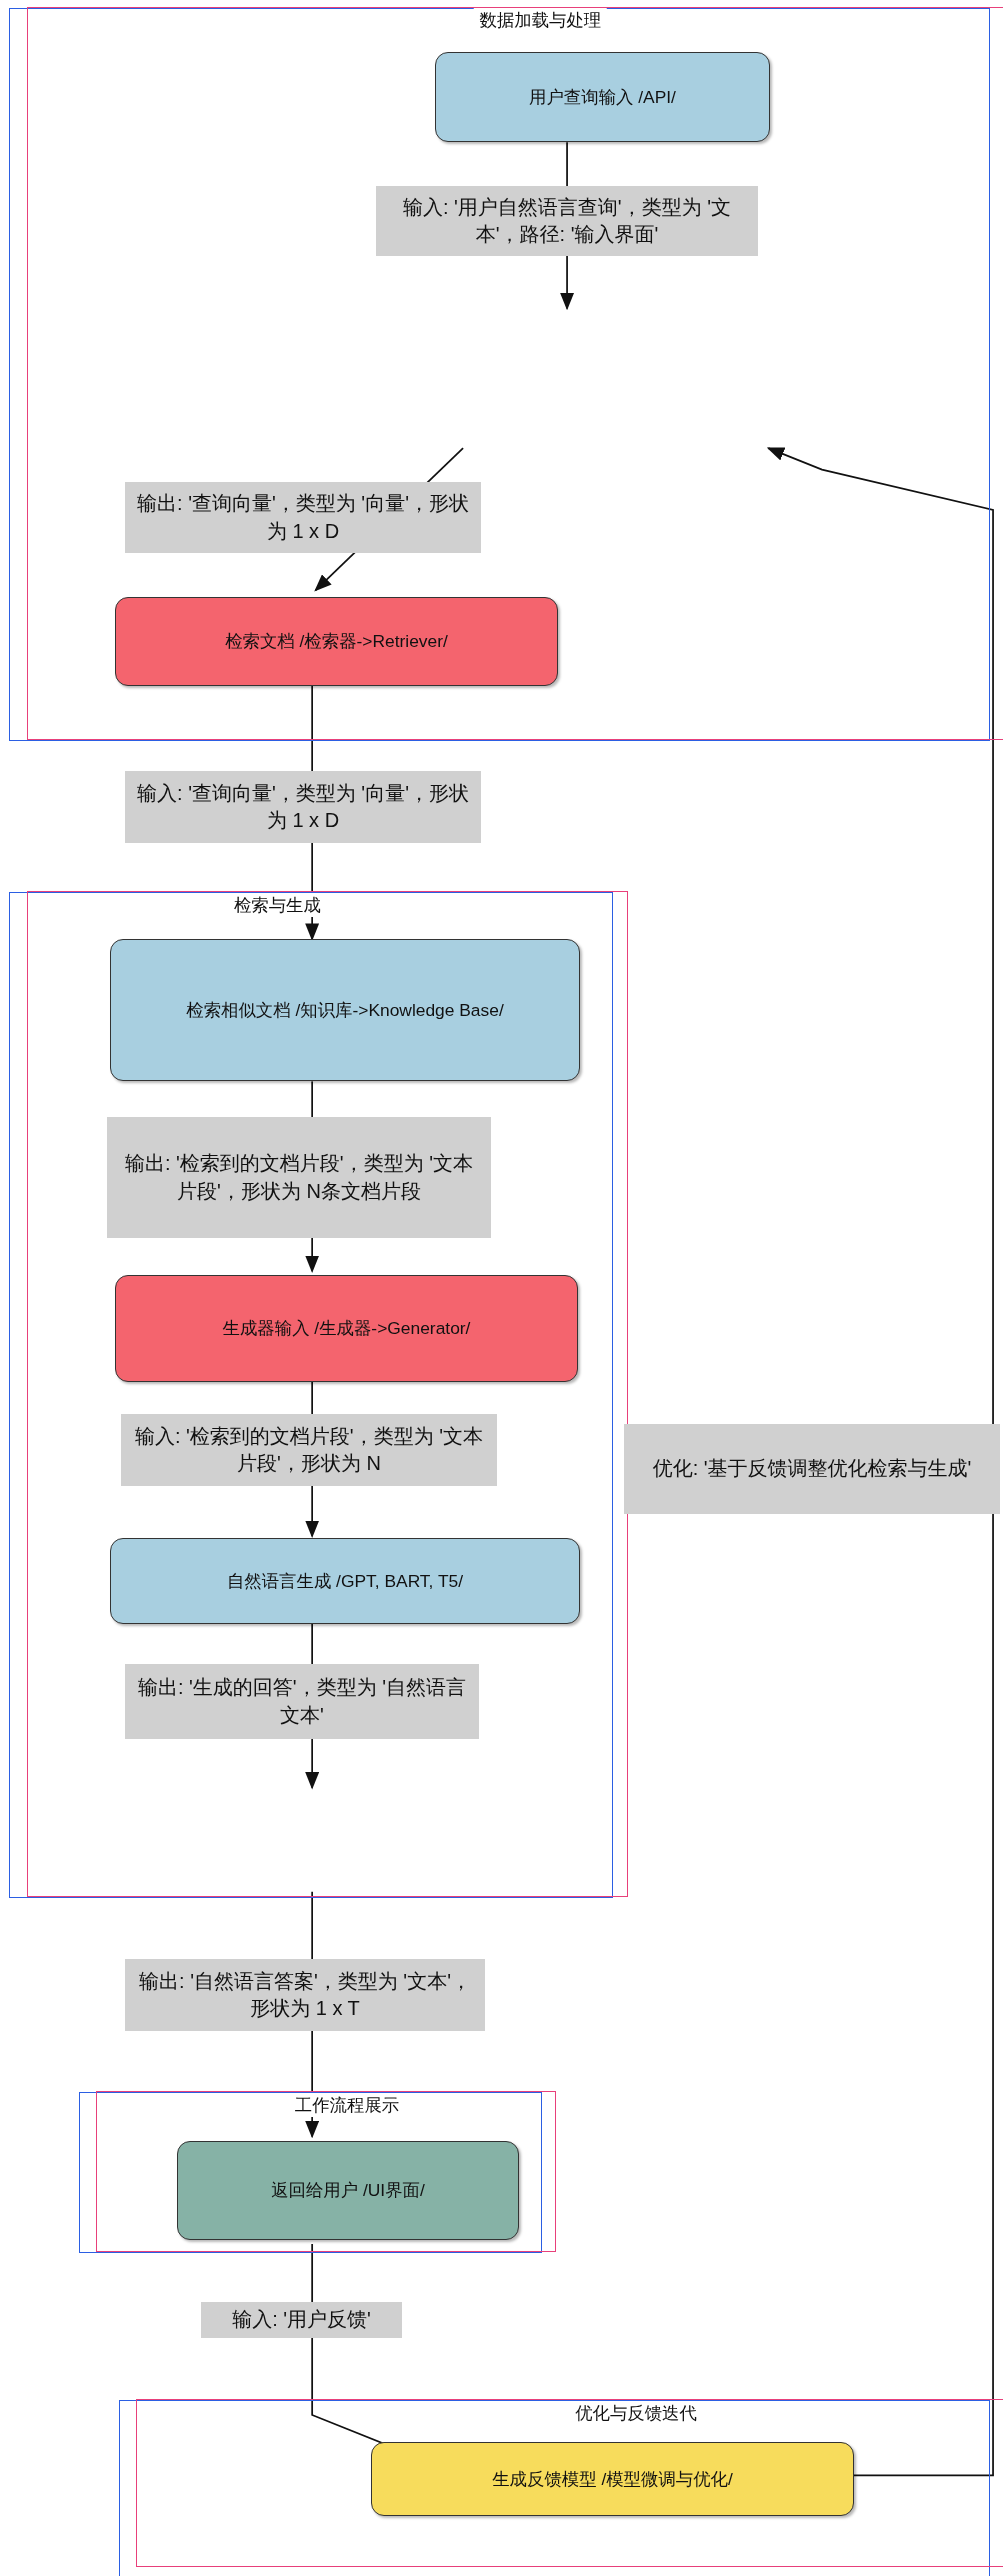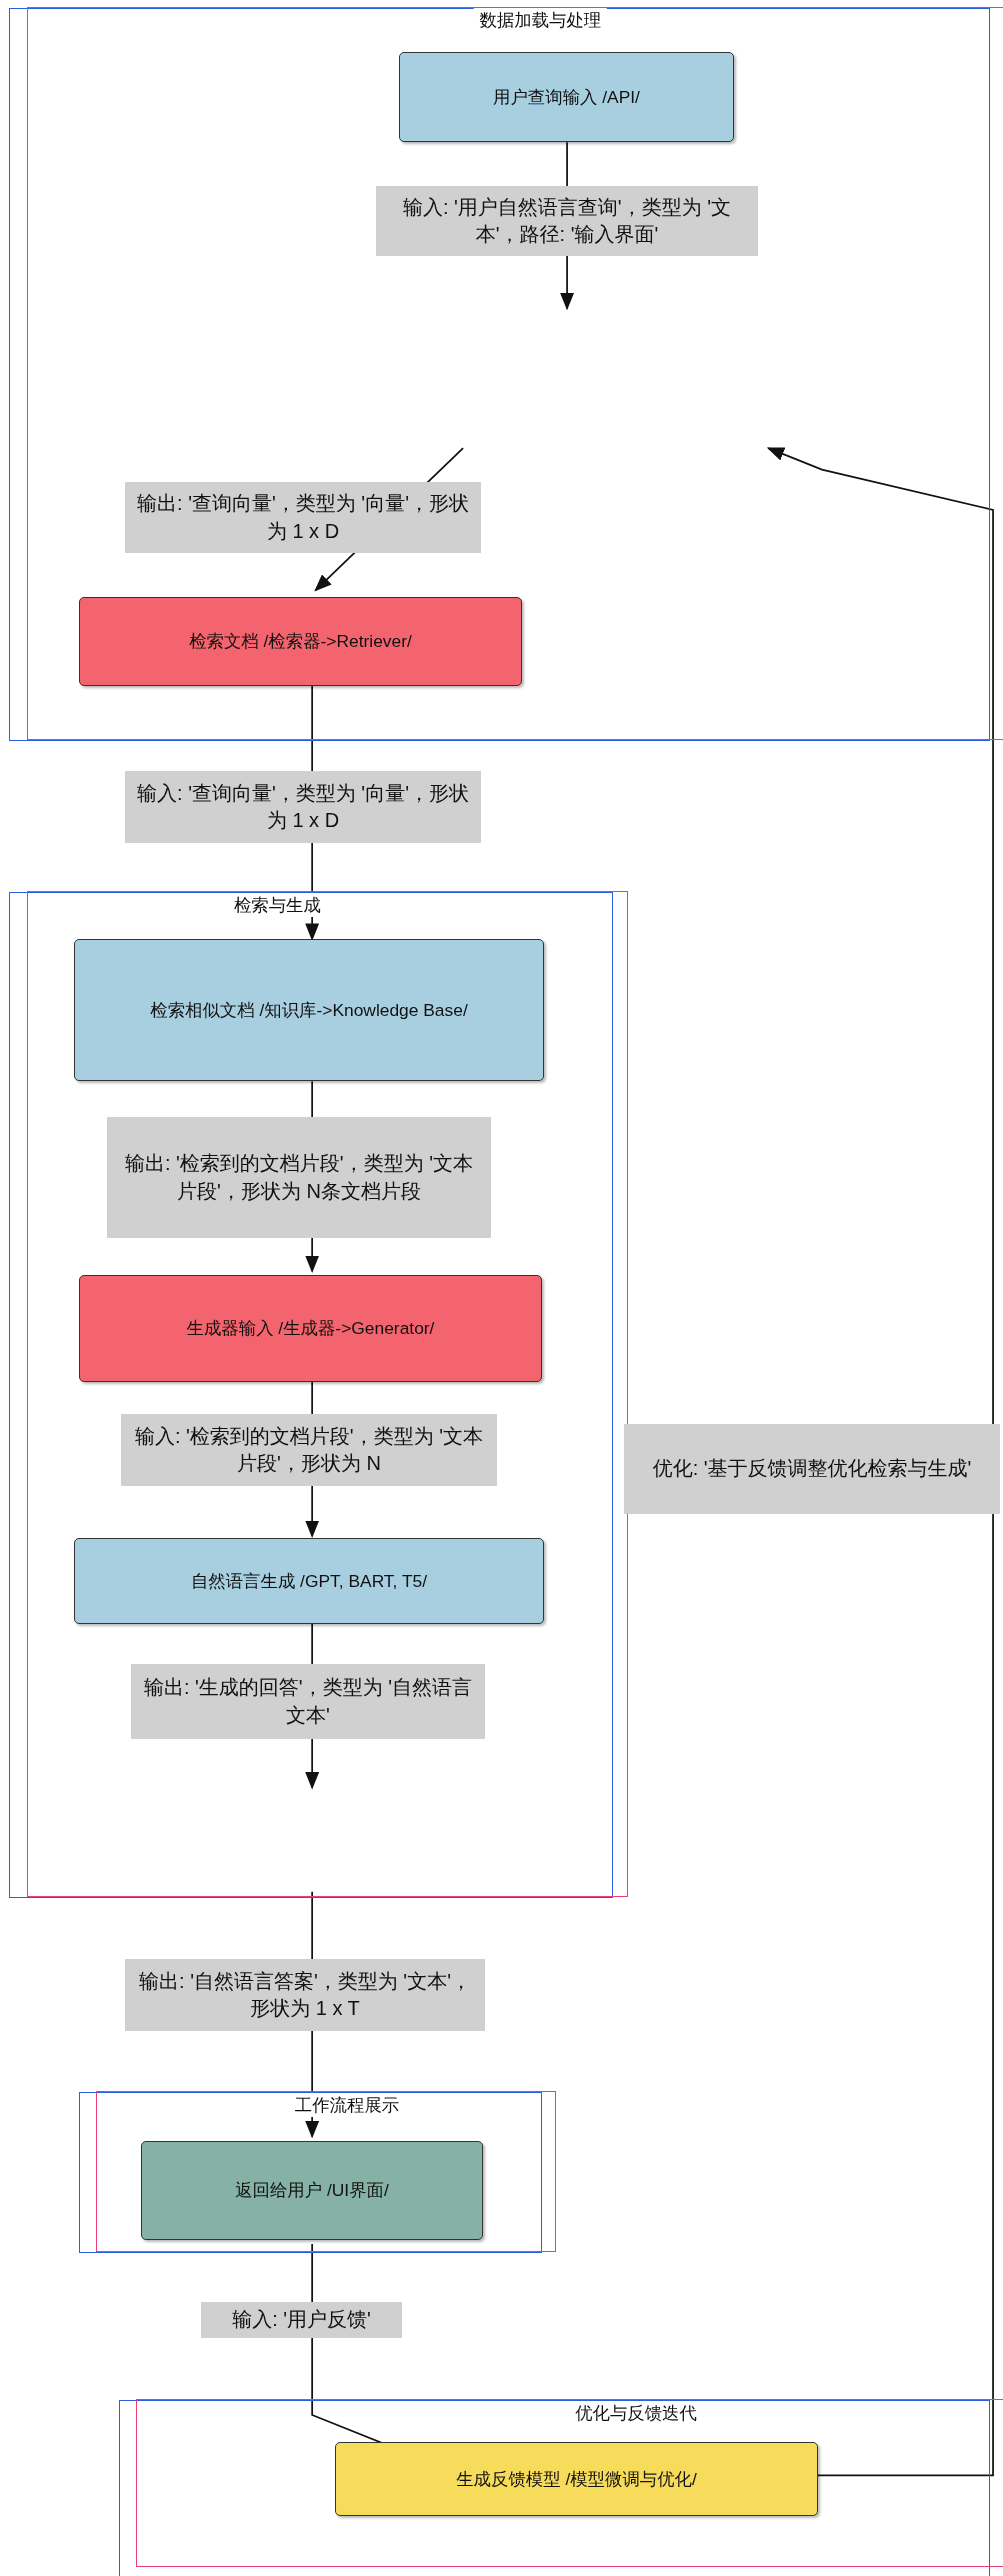--- a/index.html
+++ b/index.html
@@ -41,30 +41,31 @@
     background: #ffffff;
     padding: 0 5.4px;
     white-space: nowrap;
     transform: translateX(-50%);
   }
   
   .node {
     position: absolute;
     box-sizing: border-box;
     border: 1.3px solid #333333;
-    border-radius: 5px;
+    border-radius: 13px;
     display: flex;
     align-items: center;
     justify-content: center;
     text-align: center;
     font-size: 17.4px;
     line-height: 1.32;
     color: #111111;
     padding: 4px 6.7px;
     box-shadow: 2px 2px 2.7px rgba(0,0,0,0.28);
+    margin-left: 36px;
   }
   .n-blue   { background: #a8cfe0; }
   .n-orange { background: #f0a06a; }
   .n-red    { background: #f4646e; }
   .n-green  { background: #86b2a6; }
   .n-yellow { background: #f7dc5c; }
   
   .elabel {
     position: absolute;
     box-sizing: border-box;
@@ -162,21 +163,21 @@
   <div class="elabel" style="left:376px; top:186px; width:382px; height:70px;">输入: '用户自然语言查询'，类型为 '文本'，路径: '输入界面'</div>
 
   <div class="elabel" style="left:125px; top:482px; width:356px; height:71px;">输出: '查询向量'，类型为 '向量'，形状为 1 x D</div>
 
   <div class="elabel" style="left:125px; top:771px; width:356px; height:72px;">输入: '查询向量'，类型为 '向量'，形状为 1 x D</div>
 
   <div class="elabel" style="left:107px; top:1117px; width:384px; height:121px;">输出: '检索到的文档片段'，类型为 '文本片段'，形状为 N条文档片段</div>
 
   <div class="elabel" style="left:121px; top:1414px; width:376px; height:72px;">输入: '检索到的文档片段'，类型为 '文本片段'，形状为 N</div>
 
-  <div class="elabel" style="left:125px; top:1664px; width:354px; height:75px;margin-left:6px;">输出: '生成的回答'，类型为 '自然语言文本'</div>
+  <div class="elabel" style="left:125px; top:1664px; width:354px; height:75px;">输出: '生成的回答'，类型为 '自然语言文本'</div>
 
   <div class="elabel" style="left:125px; top:1959px; width:360px; height:72px;">输出: '自然语言答案'，类型为 '文本'，形状为 1 x T</div>
 
   <div class="elabel" style="left:201px; top:2302px; width:201px; height:36px;">输入: '用户反馈'</div>
 
   <div class="elabel" style="left:624px; top:1424px; width:376px; height:90px;">优化: '基于反馈调整优化检索与生成'</div>
 
 </div>
 
 

